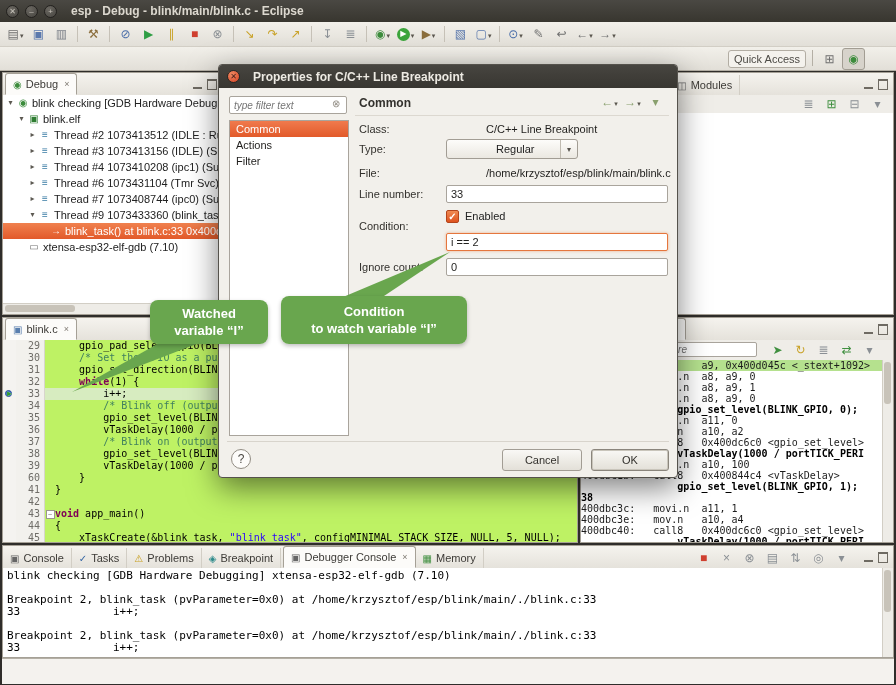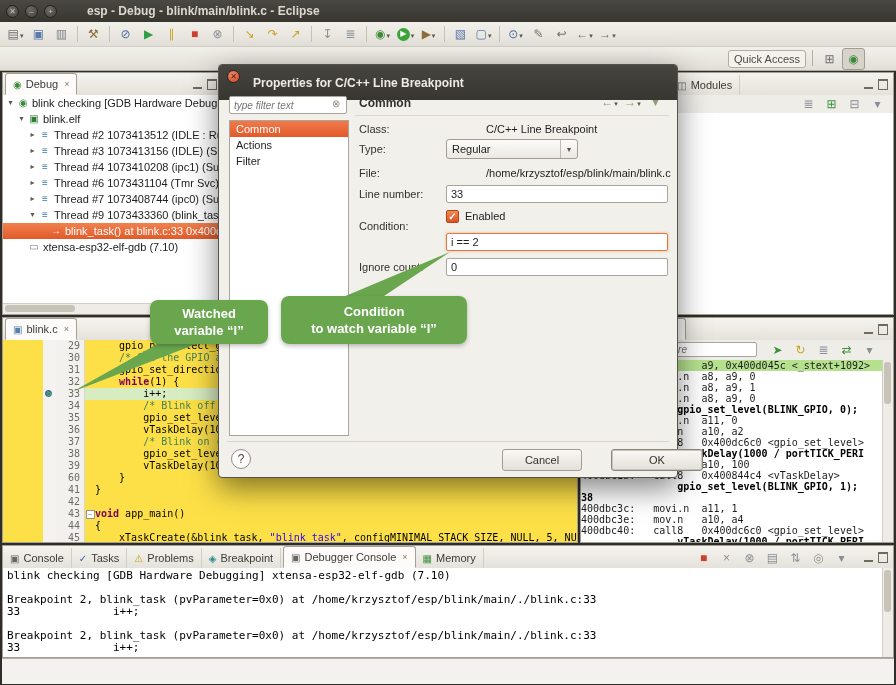--- a/index.html
+++ b/index.html
@@ -4,21 +4,21 @@
 <style>
   html,body{margin:0;padding:0;background:#1e1c1a;}
   #screen{position:relative;width:896px;height:685px;background:#2f2d2a;overflow:hidden;
           font-family:"Liberation Sans",sans-serif;font-size:11px;color:#222;}
   
   .titlebar{position:absolute;left:0;top:0;width:896px;height:22px;
             background:linear-gradient(#4a4843,#38362f);display:flex;align-items:center;}
   .winbtn{width:13px;height:13px;border-radius:50%;margin-left:6px;
           background:radial-gradient(circle at 35% 30%,#6b6862,#46443f);border:1px solid #23211e;
           display:flex;align-items:center;justify-content:center;font-size:8px;color:#c9c5bc;box-sizing:border-box;}
-  .titletext{margin-left:30px;color:#dcd8cf;font-size:12px;font-weight:bold;white-space:nowrap;}
+  .titletext{margin-left:14px;color:#dcd8cf;font-size:12px;font-weight:bold;white-space:nowrap;}
   
   .tbrow{position:absolute;left:0;width:896px;height:24px;background:linear-gradient(#f2f0ea,#e2dfd8);}
   #tb1{top:22px;border-bottom:1px solid #d2cec5;display:flex;align-items:center;padding-left:4px;}
   #tb2{top:47px;height:23px;border-bottom:1px solid #b4afa5;}
   .ticon{display:inline-flex;align-items:center;justify-content:center;width:21px;height:20px;border-radius:3px;margin:0 1px;cursor:default;}
   .ticon span.g{font-size:12px;line-height:12px;}
   .ticon span.circ{width:13px;height:13px;border-radius:50%;display:inline-flex;align-items:center;justify-content:center;font-size:8px;line-height:8px;}
   .caret::after{content:"▾";font-size:7px;color:#5a564e;margin-left:1px;}
   .tsep{display:inline-block;width:1px;height:16px;background:#c6c1b7;margin:0 4px;}
   .qabtn{position:absolute;left:728px;top:3px;width:76px;height:16px;border:1px solid #b2ada3;border-radius:3px;
@@ -45,21 +45,21 @@
   .trow.sel .nico{color:#fff !important;}
   .twist{width:11px;font-size:8px;color:#5c5952;text-align:center;flex:0 0 11px;}
   .tw-open::after{content:"▾";} .tw-closed::after{content:"▸";}
   .nico{width:14px;font-size:10px;text-align:center;flex:0 0 14px;}
   .ttext{margin-left:2px;}
   .hscroll{position:absolute;left:0;right:0;bottom:0;height:10px;background:#eeece7;border-top:1px solid #d2cec5;}
   .hthumb{position:absolute;left:2px;top:1px;width:70px;height:7px;background:#c8c3b9;border-radius:3px;}
   .vscroll{position:absolute;right:0;top:22px;bottom:0;width:10px;background:#eeece7;border-left:1px solid #d2cec5;}
   .vthumb{position:absolute;left:1px;top:2px;width:7px;height:42px;background:#c8c3b9;border-radius:3px;}
   
-  #ed-lines{position:absolute;left:0;top:22px;right:0;bottom:0;overflow:hidden;background:#fde047;padding-left:40px;}
+  #ed-lines{position:absolute;left:0;top:22px;right:0;bottom:0;overflow:hidden;background:#bef264;}
   .edrow{display:flex;height:12px;line-height:12px;font-family:"DejaVu Sans Mono",monospace;font-size:10px;}
   .edannot{flex:0 0 13px;position:relative;background:#f4f3f0;}
   .ednum{flex:0 0 24px;text-align:right;padding-right:4px;background:#f2f1ed;color:#6f6d68;border-right:1px solid #d8d5cd;}
   .edfold{flex:0 0 10px;display:flex;align-items:center;justify-content:center;}
   .foldbox{display:inline-block;width:7px;height:7px;border:1px solid #9b978e;background:#fff;font-size:6px;line-height:6px;text-align:center;color:#555;}
   .edcode{flex:1;white-space:pre;color:#000;}
   .edrow.hl .edcode,.edrow.hl .edfold{background:#d7ecc0;}
   .kw{color:#7f0055;font-weight:bold;} .cmt{color:#3f7f5f;} .str{color:#2a00ff;}
   .bpdot{position:absolute;left:2px;top:2px;width:7px;height:7px;border-radius:50%;background:#3b6cc5;border:1px solid #27519b;box-sizing:border-box;}
   .bparrow{position:absolute;left:4px;top:0px;font-size:8px;color:#2f9b2f;text-shadow:0 0 1px #fff;}
@@ -75,21 +75,21 @@
   
   #con-tabs{display:flex;align-items:flex-end;height:22px;}
   #con-icons{position:absolute;right:40px;top:2px;display:flex;align-items:center;}
   #con-lines{position:absolute;left:0;top:22px;right:10px;bottom:0;background:#fff;overflow:hidden;padding:2px 4px;}
   .conrow{height:12px;line-height:12px;font-family:"DejaVu Sans Mono",monospace;font-size:11px;white-space:pre;color:#000;}
   
   #statusbar{position:absolute;left:2px;top:658px;width:892px;height:25px;background:#f4f2ee;border-top:1px solid #b4afa5;}
   
   #dialog{position:absolute;left:218px;top:64px;width:460px;height:414px;background:#f2f0eb;
           border:1px solid #55524c;border-radius:4px;box-shadow:0 10px 30px rgba(0,0,0,.5);z-index:40;box-sizing:border-box;}
-  #dlg-title{position:absolute;left:0;top:0;right:0;height:35px;background:linear-gradient(#474540,#383631);
+  #dlg-title{position:absolute;left:0;top:0;right:0;height:23px;background:linear-gradient(#474540,#383631);
              border-radius:3px 3px 0 0;color:#edeae3;font-size:12px;font-weight:bold;display:flex;align-items:center;padding-left:34px;box-sizing:border-box;}
   #dlg-close{position:absolute;left:8px;top:5px;width:13px;height:13px;border-radius:50%;
              background:radial-gradient(circle at 35% 30%,#f08a62,#d34224);border:1px solid #2a2724;
              display:flex;align-items:center;justify-content:center;font-size:8px;color:#46201a;box-sizing:border-box;}
   #dlg-filter{position:absolute;left:10px;top:31px;width:118px;height:18px;border:1px solid #a9a49c;border-radius:2px;
               font-size:10px;font-style:italic;color:#8a8780;padding:0 16px 0 4px;box-sizing:border-box;background:#fff;
               font-family:"Liberation Sans",sans-serif;}
   #dlg-filter-clear{position:absolute;left:113px;top:33px;font-size:10px;color:#948f86;}
   #dlg-list{position:absolute;left:10px;top:55px;width:118px;height:314px;border:1px solid #a9a49c;background:#fff;overflow:hidden;}
   .dnav{height:16px;line-height:16px;padding-left:6px;color:#1f1e1c;}
@@ -98,34 +98,34 @@
   #dlg-arrows{position:absolute;right:10px;top:27px;display:flex;align-items:center;}
   #dlg-arrows .g{color:#8aa06e;font-size:12px;}
   #dlg-hline1{position:absolute;left:136px;right:8px;top:50px;height:1px;background:#dcd8d0;}
   .dlabel{position:absolute;left:140px;font-size:11px;color:#33312d;}
   .dvalue{position:absolute;left:227px;font-size:11px;color:#1f1e1c;margin-left:40px;}
   .dinput{position:absolute;left:227px;width:222px;height:18px;border:1px solid #a9a49c;border-radius:2px;background:#fff;
           font-size:11px;color:#1f1e1c;padding:0 4px;box-sizing:border-box;font-family:"Liberation Sans",sans-serif;}
   #fld-condition{border:1px solid #e5763d;box-shadow:0 0 3px rgba(232,120,60,.55);}
   #type-combo{position:absolute;left:227px;top:74px;width:132px;height:20px;border:1px solid #a29d94;border-radius:3px;
               background:linear-gradient(#fdfcfa,#ebe8e1);display:flex;align-items:center;box-sizing:border-box;}
-  #type-combo .cval{flex:1;padding-left:5px;}
+  #type-combo .cval{flex:1;padding-left:5px;margin-left:44px;}
   #type-combo .cbtn{width:16px;height:100%;border-left:1px solid #c0bbb1;display:flex;align-items:center;justify-content:center;font-size:8px;color:#55524c;}
   #chk-enabled{position:absolute;left:227px;top:145px;width:13px;height:13px;border-radius:2px;
                background:linear-gradient(#f08a52,#de521e);border:1px solid #b3441b;display:flex;align-items:center;justify-content:center;
                color:#fff;font-size:10px;font-weight:bold;box-sizing:border-box;}
   #lbl-enabled{position:absolute;left:246px;top:145px;}
   #dlg-hline2{position:absolute;left:8px;right:8px;top:376px;height:1px;background:#d8d4cc;}
   #dlg-help{position:absolute;left:12px;top:384px;width:20px;height:20px;border-radius:50%;border:1px solid #928d84;
             background:#fdfcfa;display:flex;align-items:center;justify-content:center;font-size:12px;color:#4c4a45;box-sizing:border-box;}
   .dbtn{position:absolute;top:384px;height:22px;border:1px solid #a29d94;border-radius:3px;
         background:linear-gradient(#f9f8f5,#e3e0d8);font-size:11px;color:#33312d;
         display:flex;align-items:center;justify-content:center;box-sizing:border-box;}
   #btn-cancel{left:283px;width:80px;}
-  #btn-ok{left:372px;width:92px;border-color:#8a857c;box-shadow:inset 0 0 0 1px #c9c5bb;margin-left:20px;}
+  #btn-ok{left:372px;width:78px;border-color:#8a857c;box-shadow:inset 0 0 0 1px #c9c5bb;}
   
   .callout{position:absolute;z-index:50;border-radius:8px;color:#fff;font-weight:bold;font-size:13px;line-height:17px;
            display:flex;flex-direction:column;align-items:center;justify-content:center;text-align:center;
            box-shadow:0 2px 4px rgba(0,0,0,.25);}
   #callout-watched{left:150px;top:300px;width:118px;height:44px;}
   #callout-cond{left:281px;top:296px;width:186px;height:48px;}
   #tails{position:absolute;left:0;top:0;width:896px;height:685px;z-index:49;pointer-events:none;}
 </style>
 </head>
 <body>

